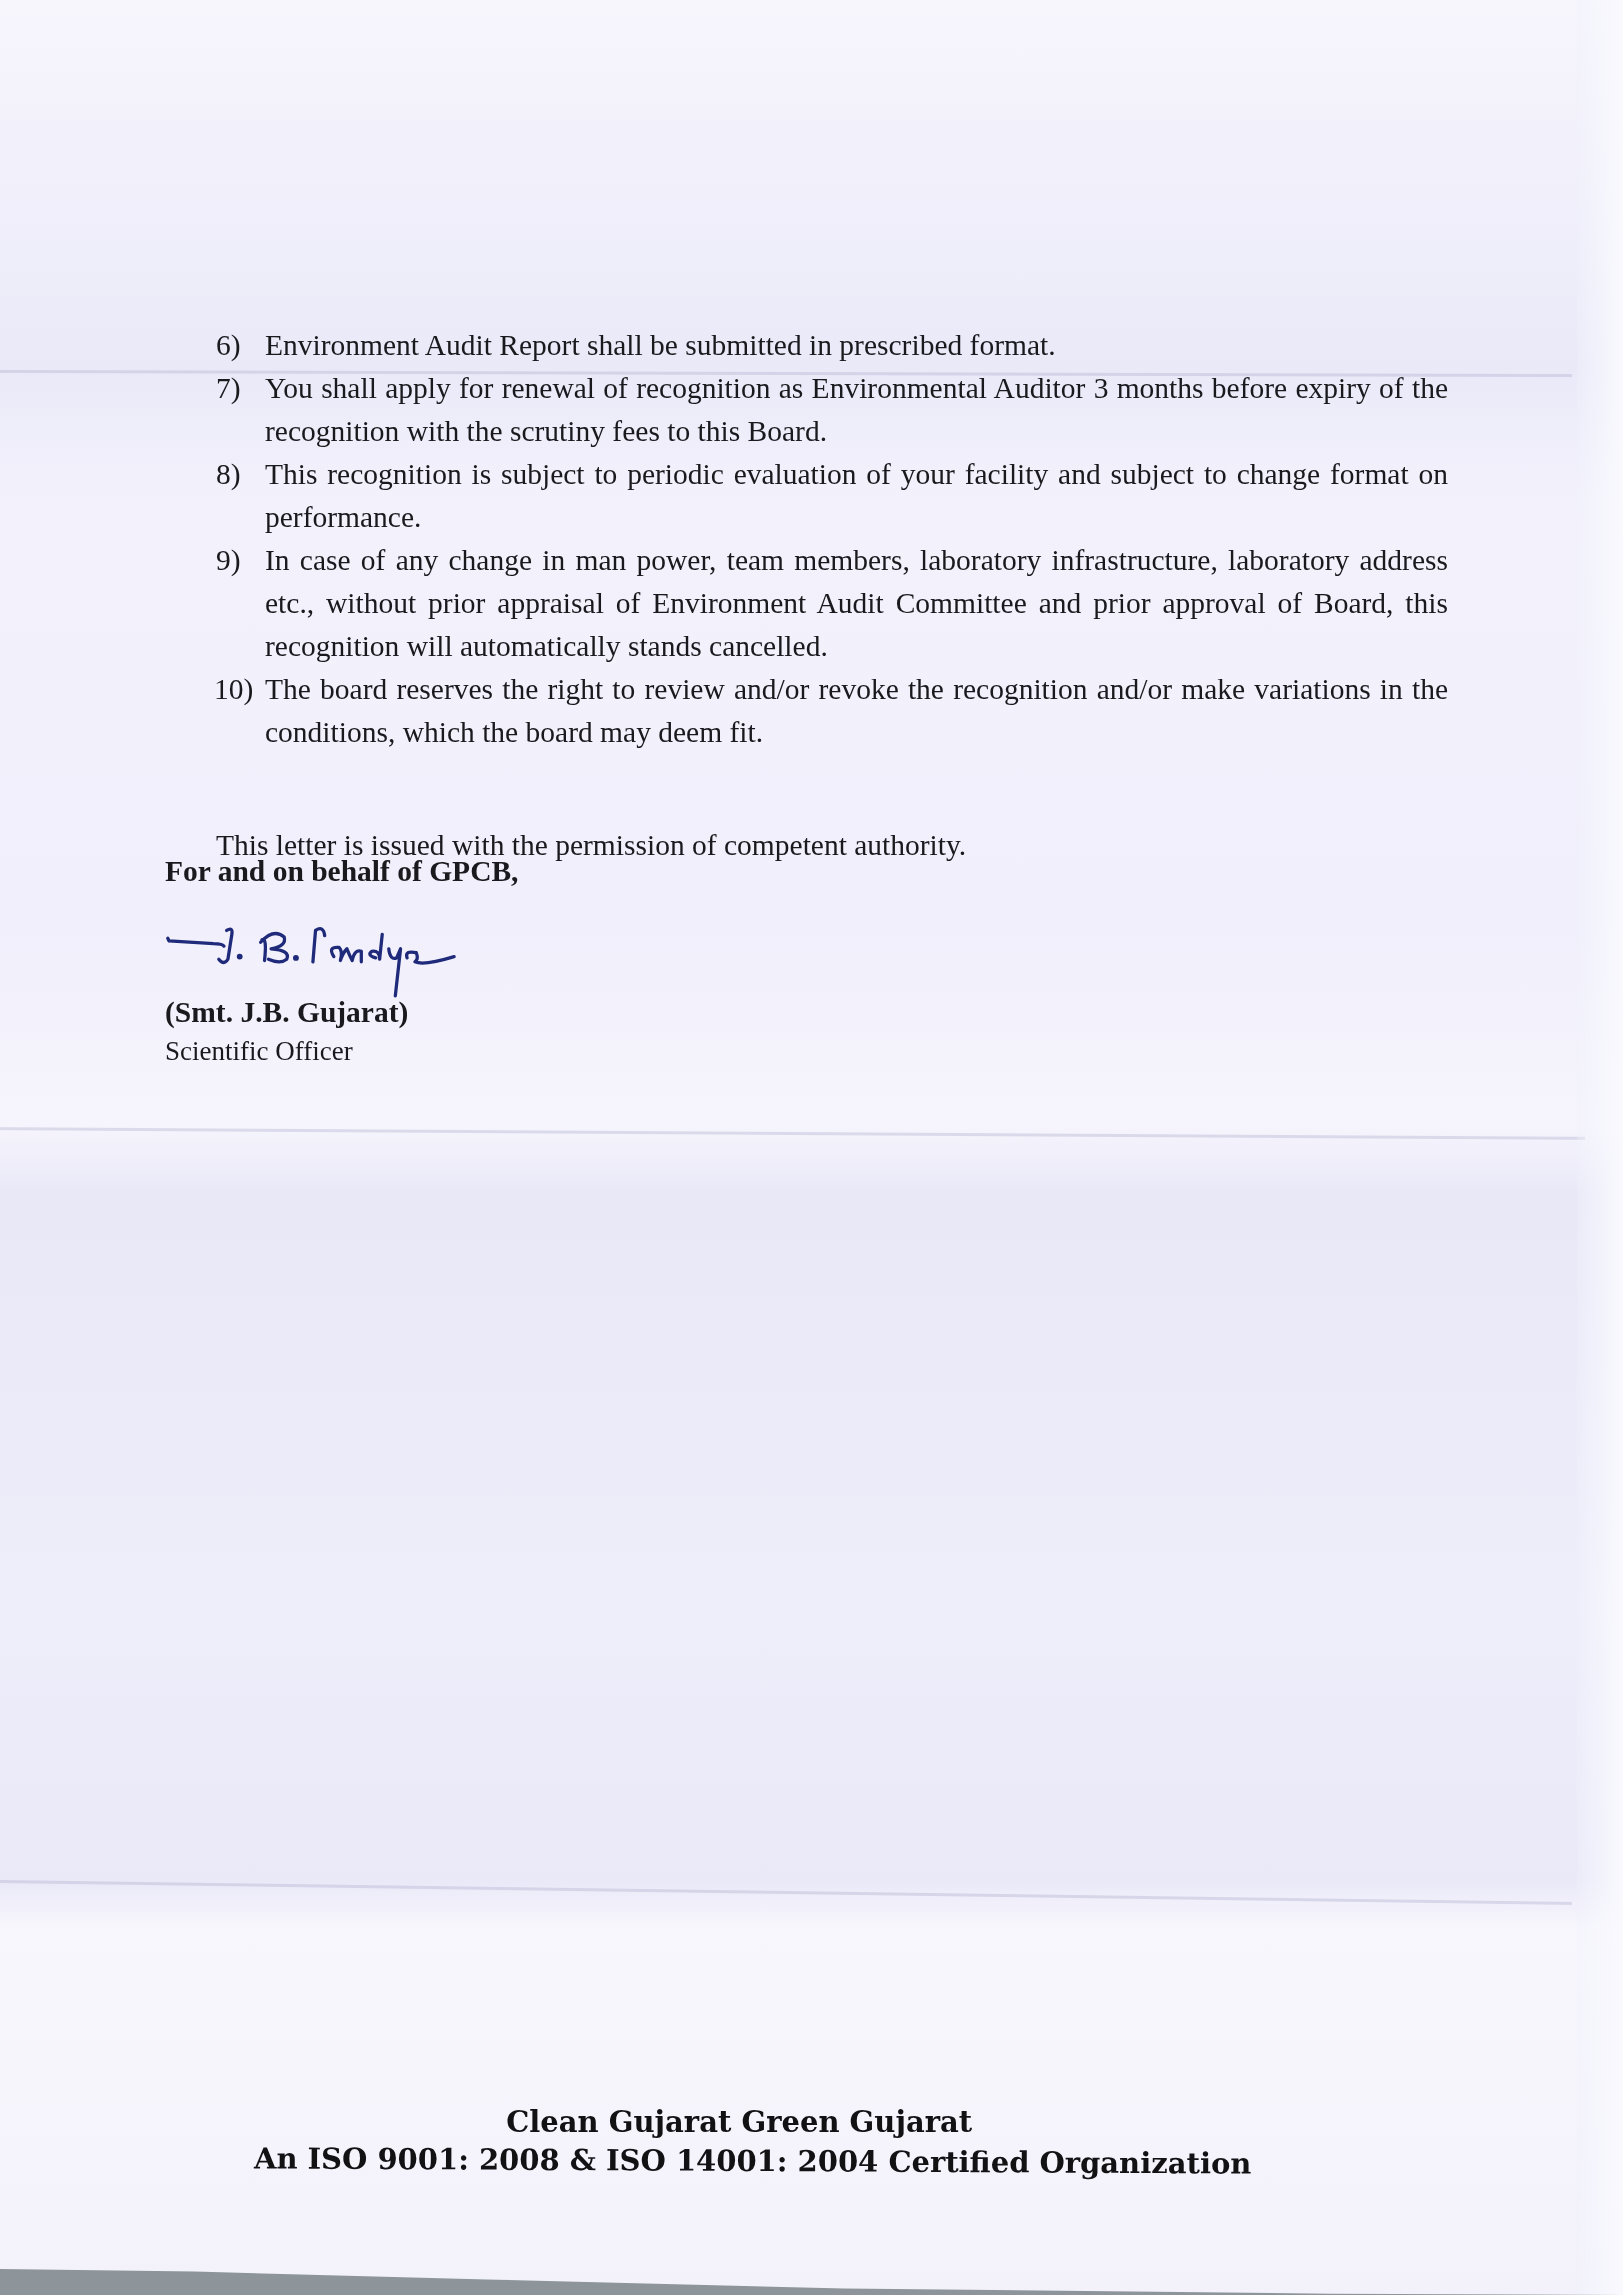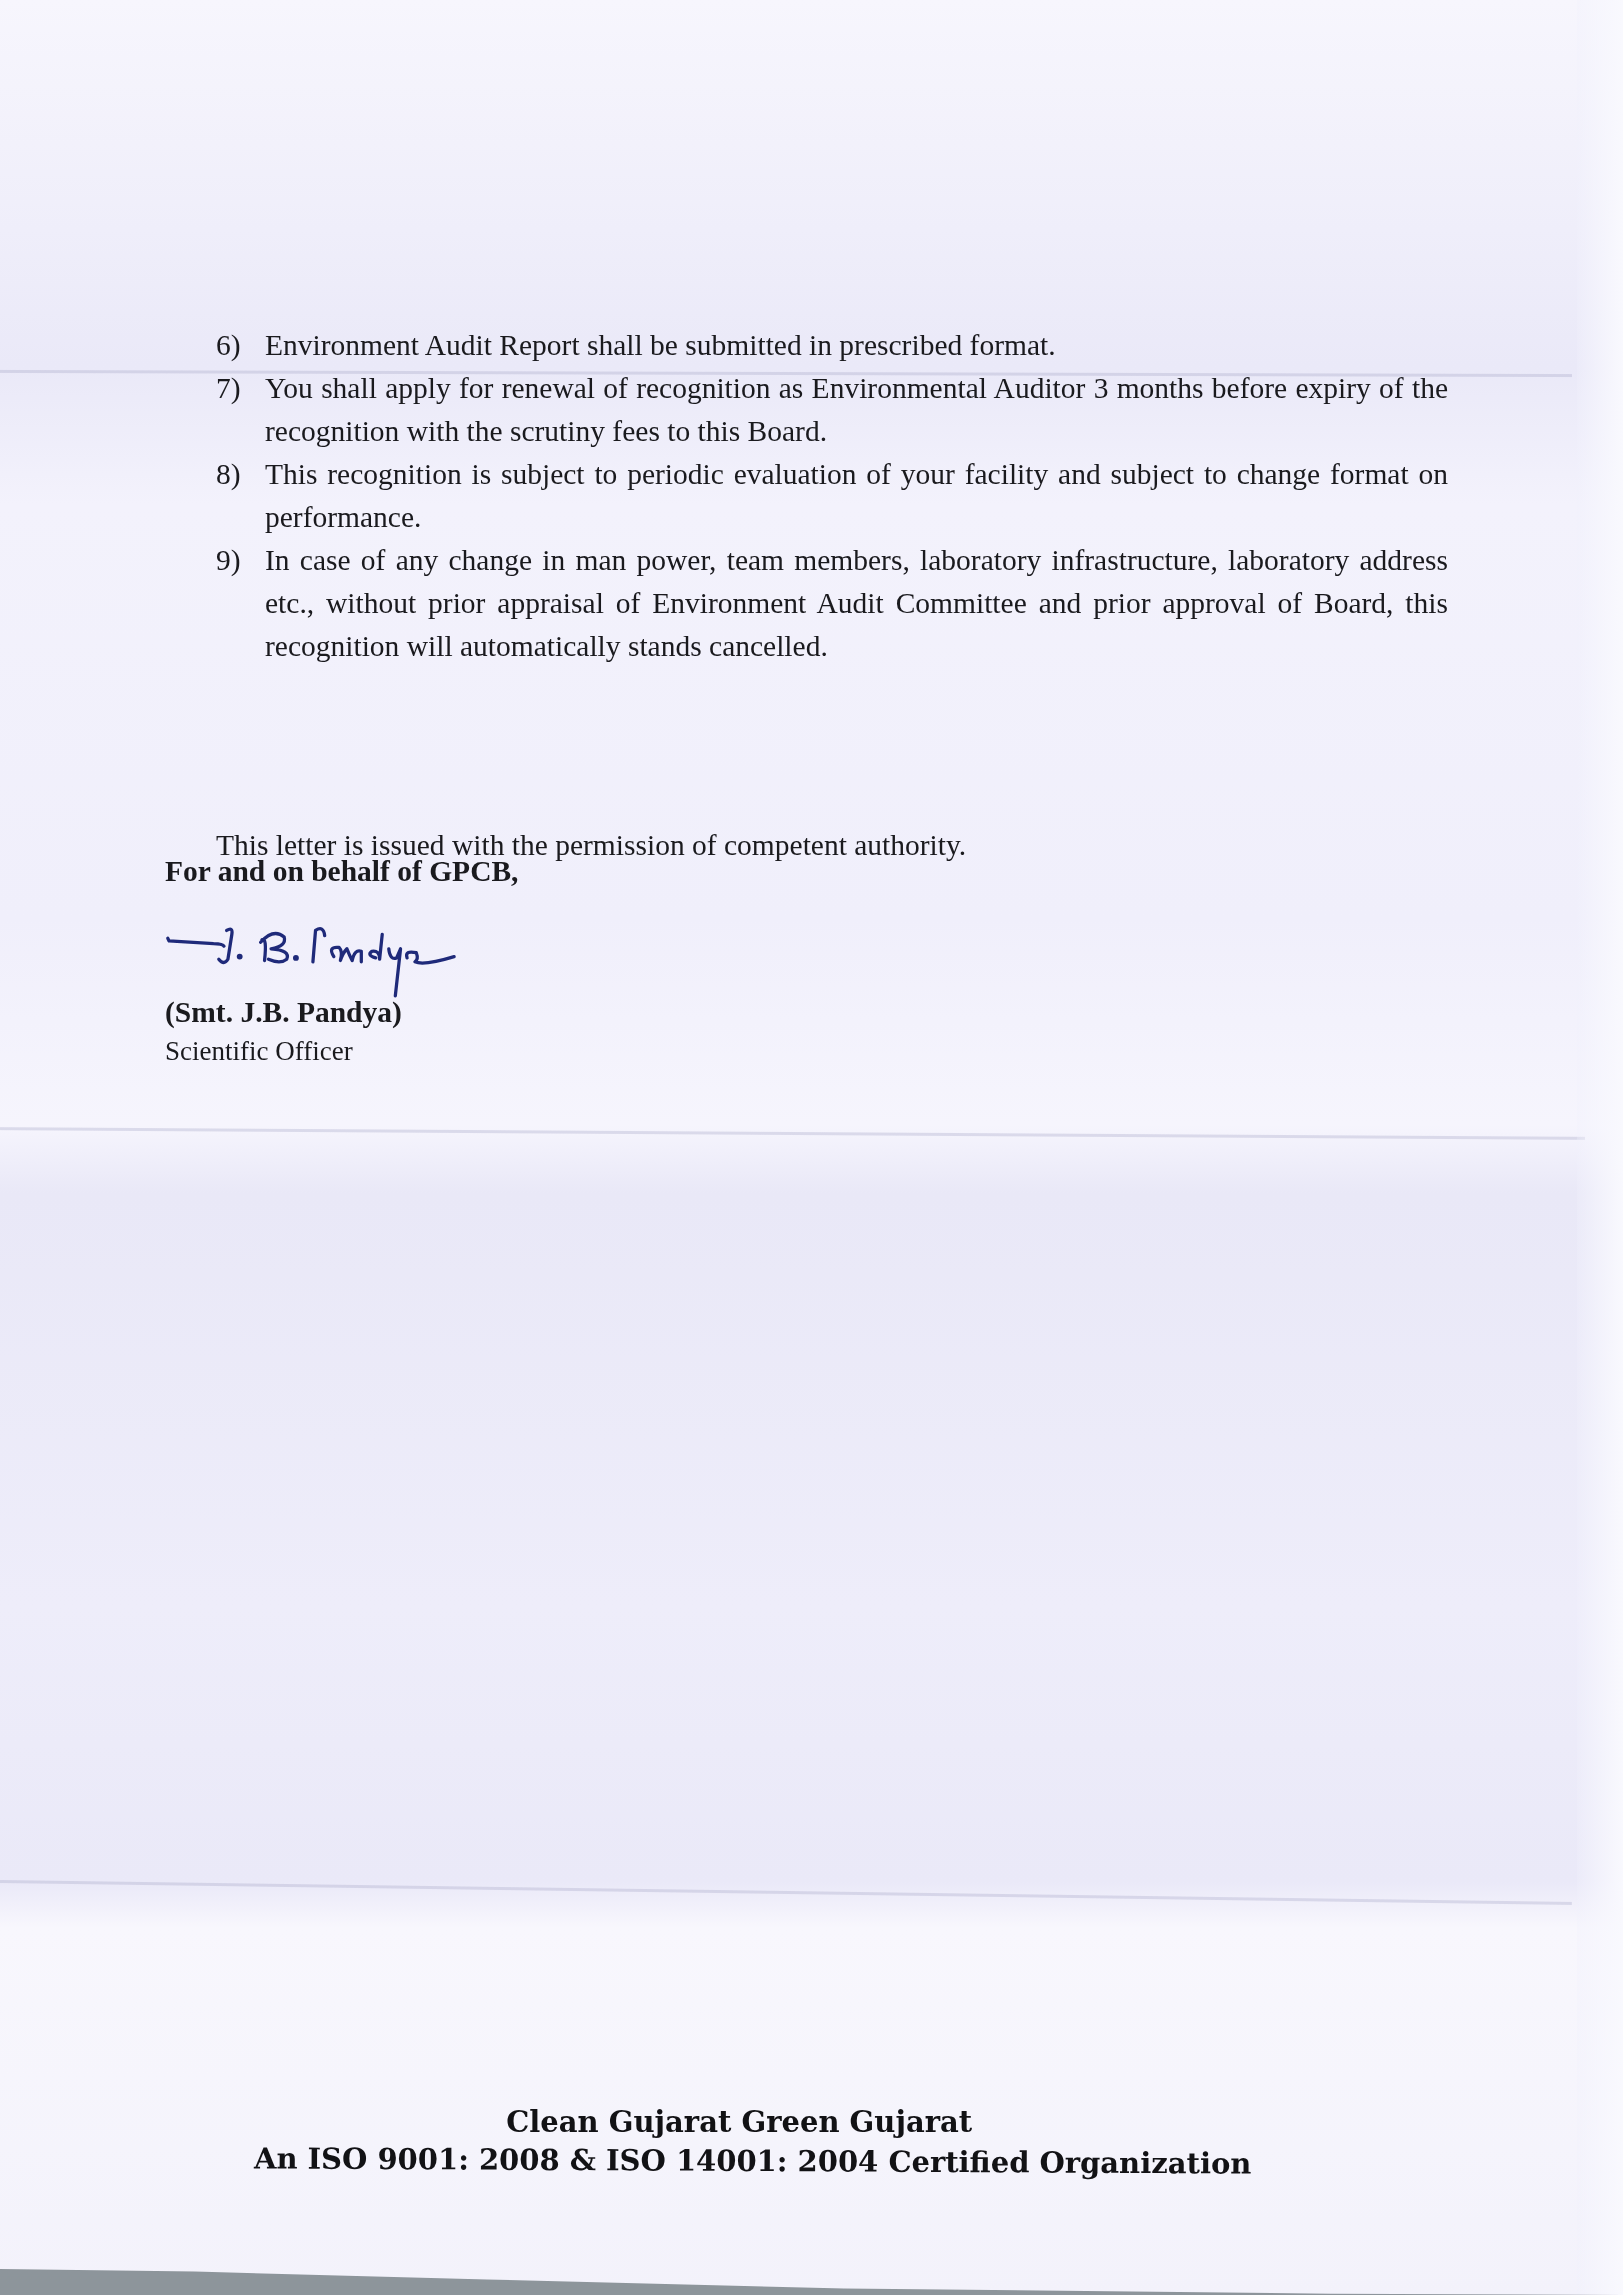--- a/index.html
+++ b/index.html
@@ -62,20 +62,24 @@
       <span class="txt">You shall apply for renewal of recognition as Environmental Auditor 3 months before expiry of the recognition with the scrutiny fees to this Board.</span>
     </div>
     <div class="item">
       <span class="num">8)</span>
       <span class="txt">This recognition is subject to periodic evaluation of your facility and subject to change format on performance.</span>
     </div>
     <div class="item">
       <span class="num">9)</span>
       <span class="txt">In case of any change in man power, team members, laboratory infrastructure, laboratory address etc., without prior appraisal of Environment Audit Committee and prior approval of Board, this recognition will automatically stands cancelled.</span>
     </div>
+    <div class="item wide">
+      <span class="num">10)</span>
+      <span class="txt">The board reserves the right to review and/or revoke the recognition and/or make variations in the conditions, which the board may deem fit.</span>
+    </div>
   </div>
 
   <div class="note">This letter is issued with the permission of competent authority.</div>
 
   <div class="behalf">For and on behalf of GPCB,</div>
 
   <svg class="signature" viewBox="0 0 500 130">
     <g fill="none" stroke="#1f2a7a" stroke-width="5" stroke-linecap="round" stroke-linejoin="round">
       <path d="M8 28 L10 32 L78 36 Q92 36 94 40"></path>
       <path d="M98 16 Q108 10 106 22 L100 60 Q94 70 86 60"></path>
@@ -83,21 +87,21 @@
       <path d="M152 30 Q160 26 156 62 M150 34 Q170 12 186 26 Q190 40 166 44 Q196 46 190 60 Q180 68 162 60"></path>
       <circle cx="204" cy="58" r="2" fill="#1f2a7a"></circle>
       <path d="M230 64 L234 16 Q246 8 248 24"></path>
       <path d="M262 56 Q252 40 270 42 Q276 48 272 62 Q276 50 282 44 Q286 54 290 62 Q294 44 304 48 L304 64"></path>
       <path d="M326 58 Q312 54 320 48 Q332 46 332 60 L336 22"></path>
       <path d="M346 44 Q348 62 358 58 L364 44 L356 116"></path>
       <path d="M374 58 Q370 46 388 50 Q392 60 386 64 Q400 70 446 56"></path>
     </g>
   </svg>
 
-  <div class="signer">(Smt. J.B. Pandya)</div>
+  <div class="signer">(Smt. J.B. Gujarat)</div>
   <div class="designation">Scientific Officer</div>
 
   <div class="footer">
     <div class="l1">Clean Gujarat Green Gujarat</div>
     <div class="l2">An ISO 9001: 2008 &amp; ISO 14001: 2004 Certified Organization</div>
   </div>
 </div>
 
 <div class="bottom-shadow"></div>
 

